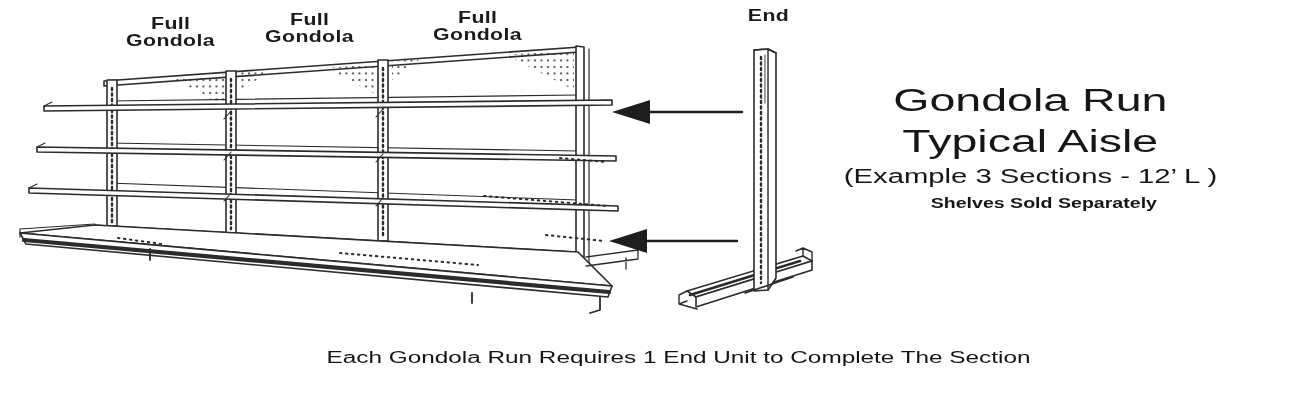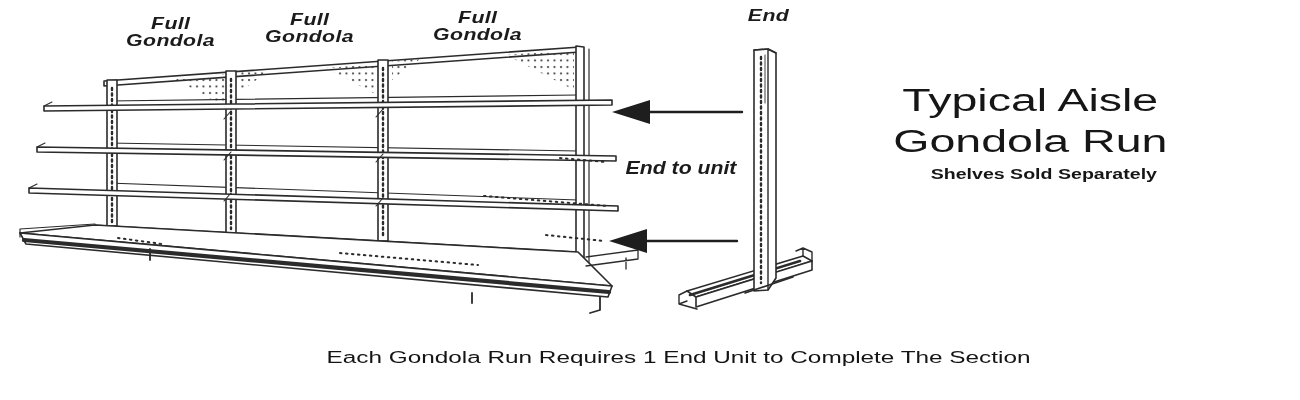--- a/index.html
+++ b/index.html
@@ -1,21 +1,21 @@
 <!DOCTYPE html>
 <html><head>
 <meta charset="utf-8">
 <style>
   html,body{margin:0;padding:0;background:#fff;}
   .stage{
     position:relative;width:1300px;height:400px;background:#ffffff;overflow:hidden;
     font-family:"Liberation Sans",sans-serif;color:#1b1b1b;
   }
   .art{position:absolute;left:0;top:0;width:1300px;height:400px;}
-  .lbl{position:absolute;text-align:center;white-space:nowrap;font-style:italic;}
+  .lbl{position:absolute;text-align:center;white-space:nowrap;}
   .sx{display:inline-block;white-space:nowrap;transform-origin:50% 50%;}
   
   .sec{font-size:17px;font-weight:bold;line-height:17px;letter-spacing:.3px;}
   .sec .sx{transform:scaleX(1.25);}
   
   .conn{font-size:18px;font-weight:bold;line-height:27px;}
   .conn .sx{transform:scaleX(1.18);}
   
   .title-block{position:absolute;left:770px;top:80px;width:520px;text-align:center;color:#161616;}
   .t-big{font-size:31px;line-height:41px;}
@@ -134,26 +134,26 @@
   <div class="lbl sec" style="left:398px;top:9px;width:160px;">
     <div><span class="sx">Full</span></div>
     <div><span class="sx">Gondola</span></div>
   </div>
 
   <div class="lbl sec" style="left:689px;top:7px;width:160px;">
     <div><span class="sx">End</span></div>
   </div>
 
   <div class="lbl conn" style="left:591px;top:155px;width:180px;">
-    <div><span class="sx">End to unit</span></div>
   </div>
 
   <div class="title-block">
+    <div class="t-big"><span class="sx">Gondola Run</span></div>
     <div class="t-big"><span class="sx">Typical Aisle</span></div>
-    <div class="t-big"><span class="sx">Gondola Run</span></div>
+    <div class="t-mid"><span class="sx">(Example 3 Sections - 12’ L )</span></div>
     <div class="t-small"><span class="sx">Shelves Sold Separately</span></div>
   </div>
 
   <div class="caption">
     <span class="sx">Each Gondola Run Requires 1 End Unit to Complete The Section</span>
   </div>
 
 </div>
 
 </body></html>

